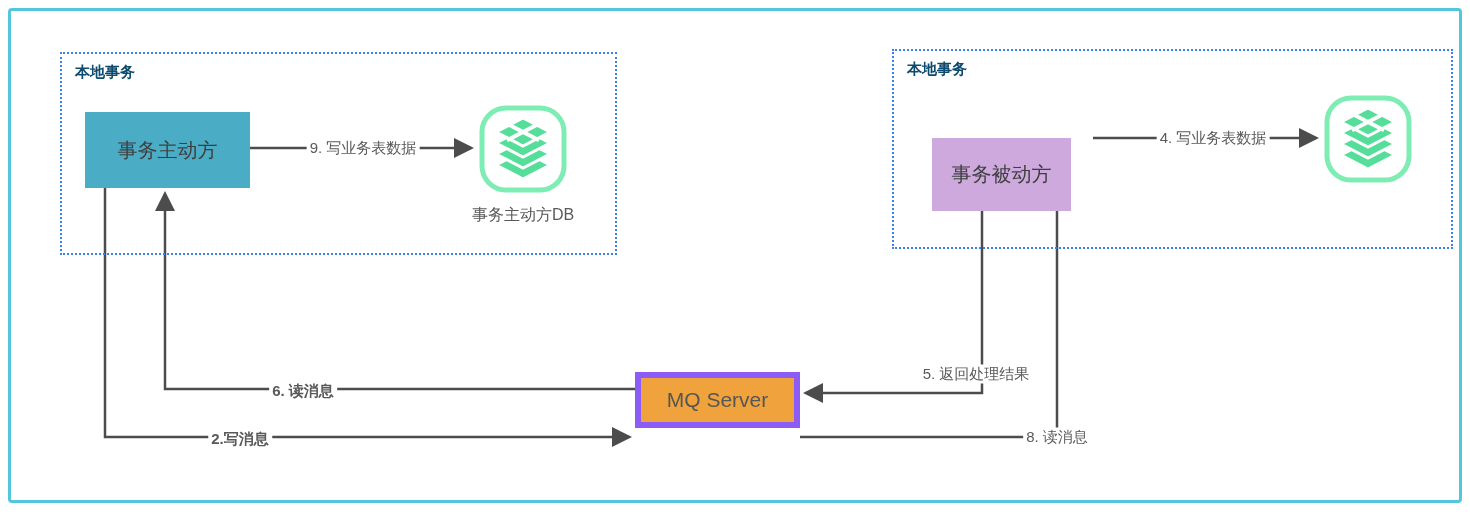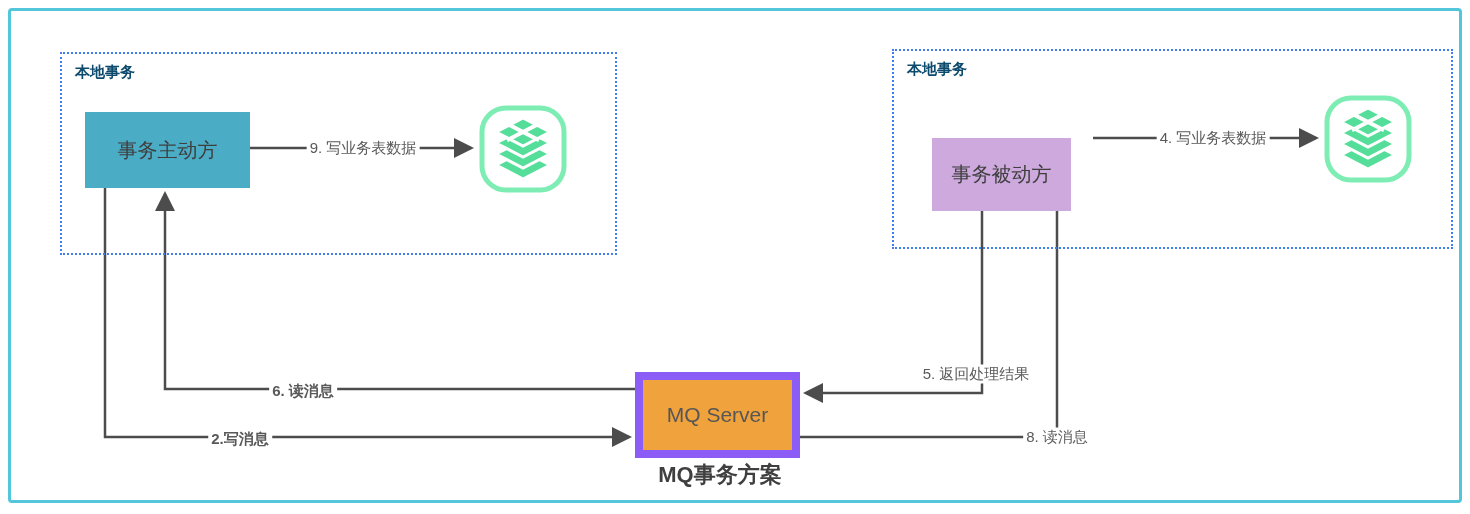--- a/index.html
+++ b/index.html
@@ -30,22 +30,22 @@
   }
   .node{
     position:absolute;
     display:flex;align-items:center;justify-content:center;
     box-sizing:border-box;
     font-size:20px;color:#3f3f3f;
   }
   .node-active{left:85px;top:112px;width:165px;height:76px;background:#4bacc6;}
   .node-passive{left:932px;top:102px;width:139px;height:73px;background:#cda9de;margin-top:36px;}
   .node-mq{
-    left:635px;top:372px;width:165px;height:86px;
-    background:#f0a23c;border:8px solid #8b5cf6;
+    left:635px;top:372px;width:165px;height:56px;
+    background:#f0a23c;border:6px solid #8b5cf6;
     font-size:21px;color:#565656;
   }
   .db-icon{position:absolute;}
   .db-icon-left{left:477px;top:103px;}
   .db-icon-right{left:1322px;top:93px;}
   .db-label{
     position:absolute;
     width:200px;text-align:center;
     font-size:16px;color:#595959;
   }
@@ -122,27 +122,27 @@
   <div class="node node-passive">
     <span>事务被动方</span>
   </div>
   <div class="node node-mq">
     <span>MQ Server</span>
   </div>
 
   <svg class="db-icon db-icon-left" width="92" height="92" viewBox="0 0 92 92">
     <use href="#db-glyph"></use>
   </svg>
+  <div class="db-label db-label-left">事务主动方DB</div>
 
   <svg class="db-icon db-icon-right" width="92" height="92" viewBox="0 0 92 92">
     <use href="#db-glyph"></use>
   </svg>
 
   <div class="edge-label label-e1">9. 写业务表数据</div>
   <div class="edge-label label-e2">2.写消息</div>
   <div class="edge-label label-e3">8. 读消息</div>
   <div class="edge-label label-e4">4. 写业务表数据</div>
   <div class="edge-label label-e5">5. 返回处理结果</div>
   <div class="edge-label label-e6">6. 读消息</div>
 
-  <div class="diagram-title">MQ事务方案</div>
 
 </div>
 
 </body></html>

